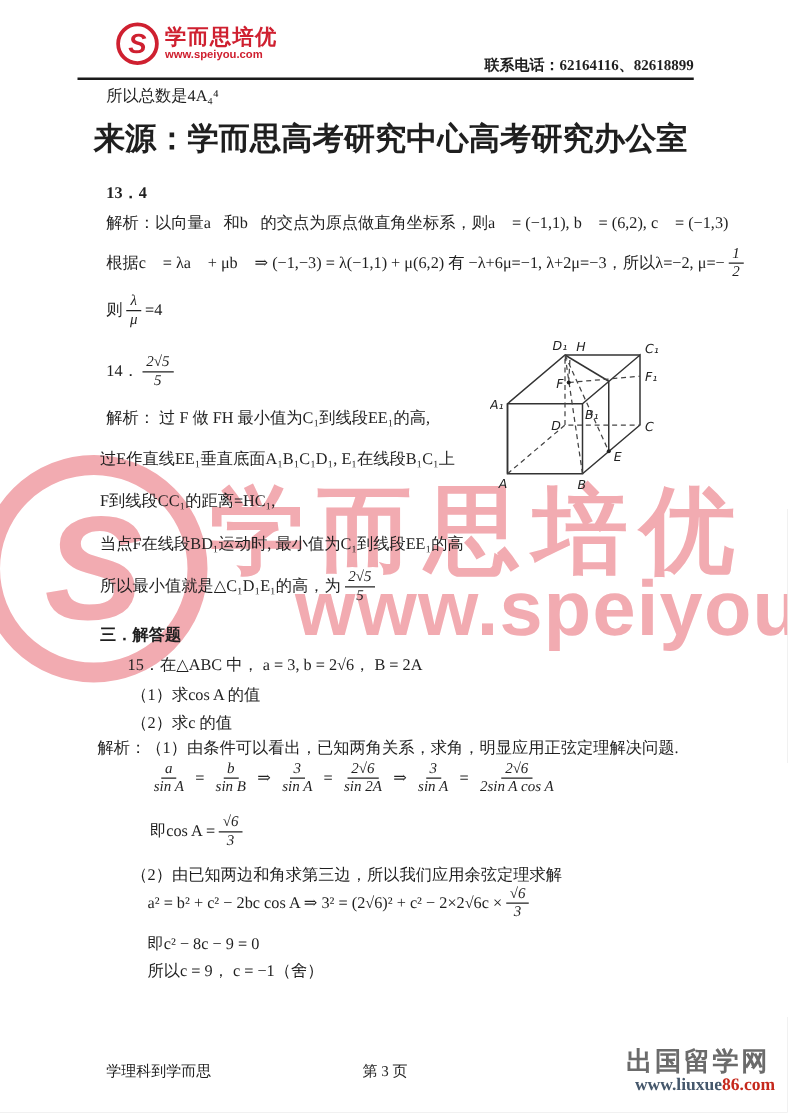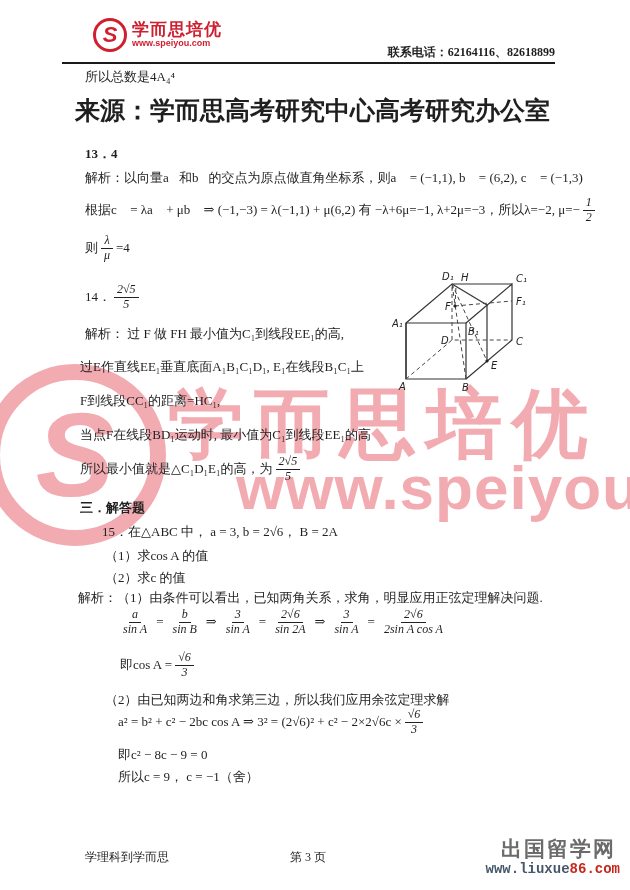--- a/index.html
+++ b/index.html
@@ -48,21 +48,21 @@
   .frac .den{display:block;padding:0 3px;}
   .gap6{gap:6px;}
   
   .figure{left:392px;top:252px;}
   .figure text{font-size:10px;font-style:italic;font-family:"DejaVu Sans",sans-serif;fill:#222;}
   
   .foot-left{left:85px;top:849px;font-size:12px;font-family:Liberation Serif, serif;}
   .foot-page{left:290px;top:849px;font-size:12px;}
   .foot-brand{right:14px;top:835px;font-family:"Liberation Sans","DejaVu Sans",sans-serif;
     font-weight:bold;font-size:21px;color:var(--c-footer_gray,#6b6b6b);letter-spacing:2px;}
-  .foot-url{right:10px;top:861px;font-family:Liberation Mono, monospace;
+  .foot-url{right:10px;top:861px;font-family:Liberation Serif, serif;
     font-weight:bold;font-size:14px;}
   .foot-url .slate{color:var(--c-link_slate,#45576b);}
   .foot-url .red{color:var(--c-link_red,#c5281c);}
 </style>
 </head>
 <body>
 
 <div class="page">
 
   <div class="abs wm wm-ring">

